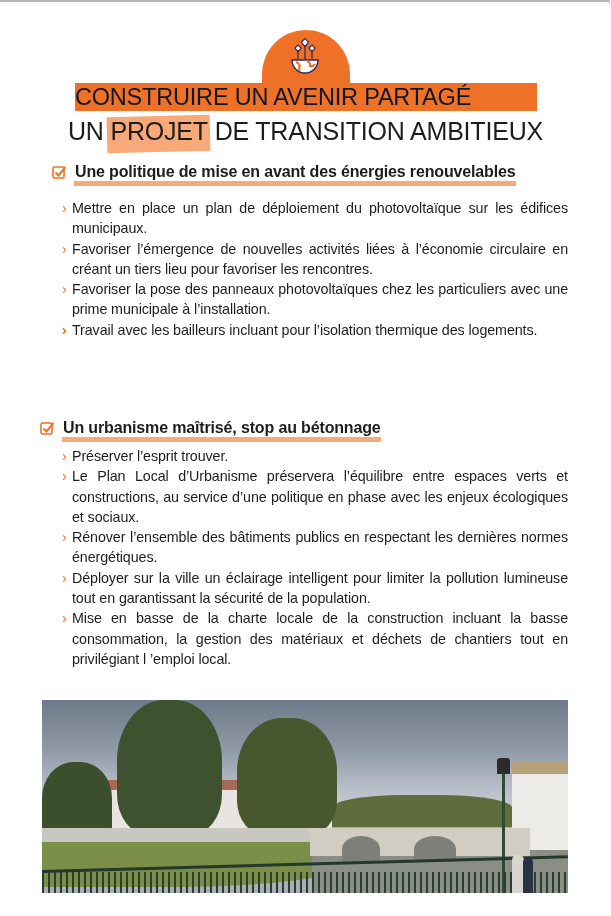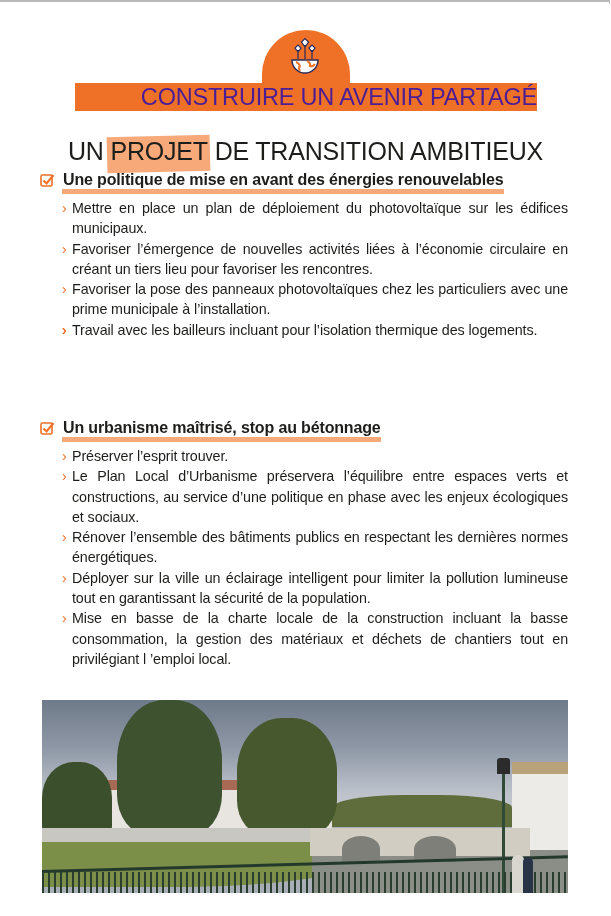--- a/index.html
+++ b/index.html
@@ -17,27 +17,27 @@
     position: absolute; left: 262px; top: 30px; width: 88px; height: 62px;
     background: #ee7127; border-radius: 44px 44px 0 0;
   }
   .emblem { position: absolute; left: 283px; top: 36px; width: 44px; height: 44px; }
   .banner {
     position: absolute; left: 75px; top: 83px; width: 462px; height: 28px;
     background: #ee7127;
   }
   .banner-text {
     position: absolute; left: 0; right: 0; top: 0; line-height: 29px;
-    text-align: right; color: #4c1d95; font-size: 23.5px; letter-spacing: -0.2px;
+    text-align: left; color: #0f172a; font-size: 23.5px; letter-spacing: -0.2px;
     white-space: nowrap;
   }
   .subtitle {
     position: absolute; left: 0; width: 611px; top: 113px; height: 36px;
     text-align: center; font-size: 25px; line-height: 36px; letter-spacing: -0.2px;
-    color: #1d1d1b; white-space: nowrap; margin-top: 20px;
+    color: #1d1d1b; white-space: nowrap;
   }
   .hl-projet { position: relative; display: inline-block; }
   .hl-projet::before {
     content: ""; position: absolute; left: -3px; right: -3px; top: 3px; bottom: -3px;
     background: #f7a97a; transform: rotate(-1.5deg); z-index: -1;
   }
   .subtitle span { position: relative; z-index: 1; }
 
   
   .section-head {
@@ -91,21 +91,21 @@
 </svg>
 
 <div class="banner">
   <div class="banner-text">CONSTRUIRE UN AVENIR PARTAGÉ</div>
 </div>
 
 <div class="subtitle">
   <span style="white-space:pre">UN </span><span class="hl-projet"><span>PROJET</span></span><span style="white-space:pre"> DE TRANSITION AMBITIEUX</span>
 </div>
 
-<div class="section-head" style="top:168px;">
+<div class="section-head" style="top:160px;margin-left:12px;">
   <svg class="check-icon" viewBox="0 0 15 15">
     <rect x="1" y="2" width="11" height="11" rx="1.5" fill="none" stroke="#ee7127" stroke-width="1.6"></rect>
     <path d="M3.5 7.5 L6.5 10.5 L13.5 2" fill="none" stroke="#ee7127" stroke-width="2"></path>
   </svg>
   <div class="head-title"><span>Une politique de mise en avant des énergies renouvelables</span></div>
 </div>
 <ul class="list one">
     <li><span class="chev">›</span><span>Mettre en place un plan de </span><b>déploiement du photovoltaïque</b><span> sur les édifices municipaux.</span></li>
     <li><span class="chev">›</span><span>Favoriser l’émergence de nouvelles activités liées à l’économie circulaire en créant un </span><b>tiers lieu pour favoriser les rencontres</b><span>.</span></li>
     <li><span class="chev">›</span><span>Favoriser la pose des panneaux photovoltaïques chez les particuliers avec une </span><b>prime municipale</b><span> à l’installation.</span></li>

